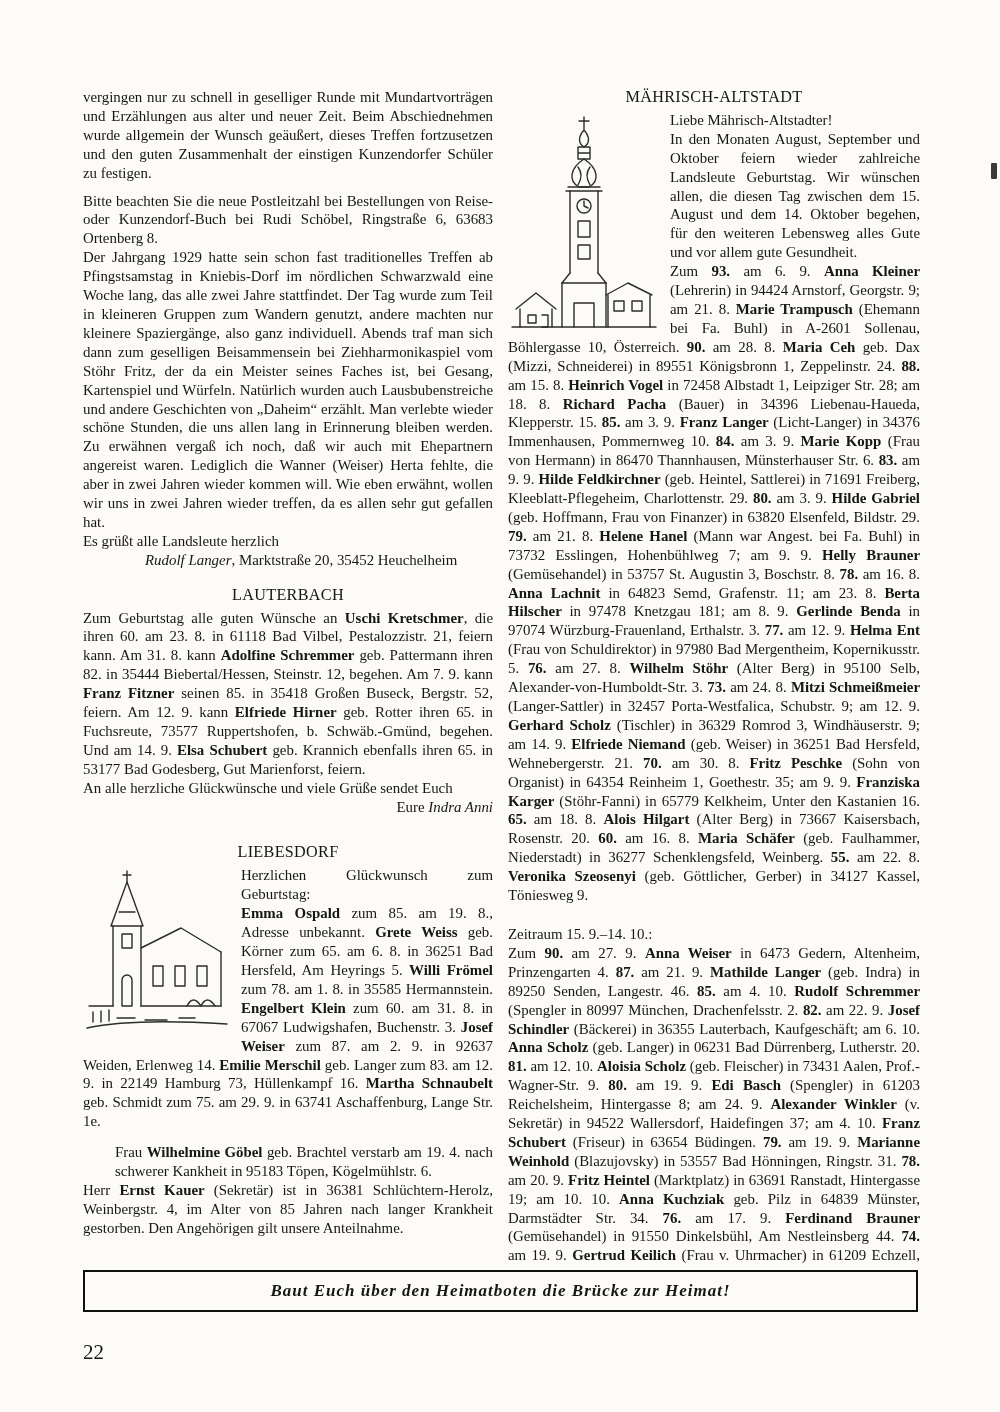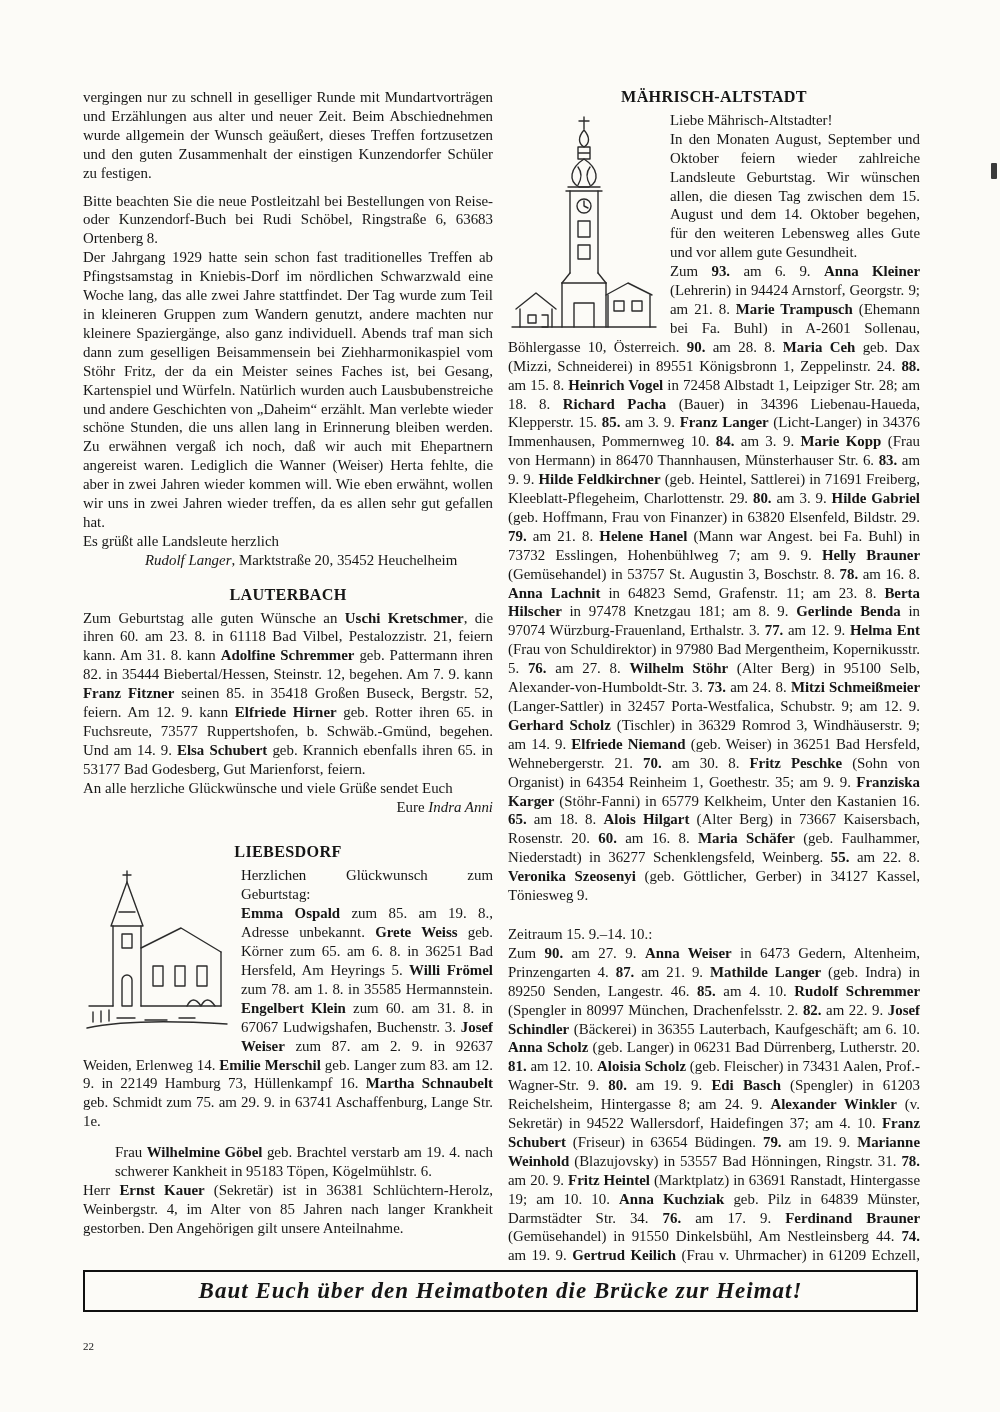--- a/index.html
+++ b/index.html
@@ -21,21 +21,21 @@
     overflow: hidden;
     hyphens: auto;
     -webkit-hyphens: auto;
   }
   .col-left  { left: 83px;  width: 410px; }
   .col-right { left: 508px; width: 412px; }
   p { margin: 0; }
   .gap-sm { margin-top: 9px; }
   .gap-md { margin-top: 12px; margin-left: 32px; }
   .heading {
-    font-weight: bold;
+    font-weight: normal;
     text-align: center;
     font-size: 16.2px;
     letter-spacing: 0.3px;
   }
   .h-lauterbach { margin-top: 16px; margin-bottom: 4px; }
   .h-liebesdorf { margin-top: 26px; margin-bottom: 5px; }
   .h-maehrisch  { margin-bottom: 4px; }
   .gap-zeitraum { margin-top: 20px; }
   .sig-indent { padding-left: 62px; text-align: left; }
   .sig-right  { text-align: right; }
@@ -48,28 +48,28 @@
     position: absolute;
     left: 83px; top: 1270px;
     width: 835px; height: 42px;
     border: 2px solid #101010;
     display: flex; align-items: center; justify-content: center;
     background: #fcfbf7;
   }
   .banner span {
     font-weight: bold;
     font-style: italic;
-    font-size: 23px;
+    font-size: 17px;
     letter-spacing: 1px;
     white-space: nowrap;
   }
   .page-number {
     position: absolute;
     left: 83px; top: 1340px;
-    font-size: 11px;
+    font-size: 21px;
   }
   .scan-artifact {
     position: absolute;
     left: 991px; top: 163px;
     width: 6px; height: 16px;
     background: #3a3a3a;
     border-radius: 1px;
   }
   svg { display: block; }
 </style>

